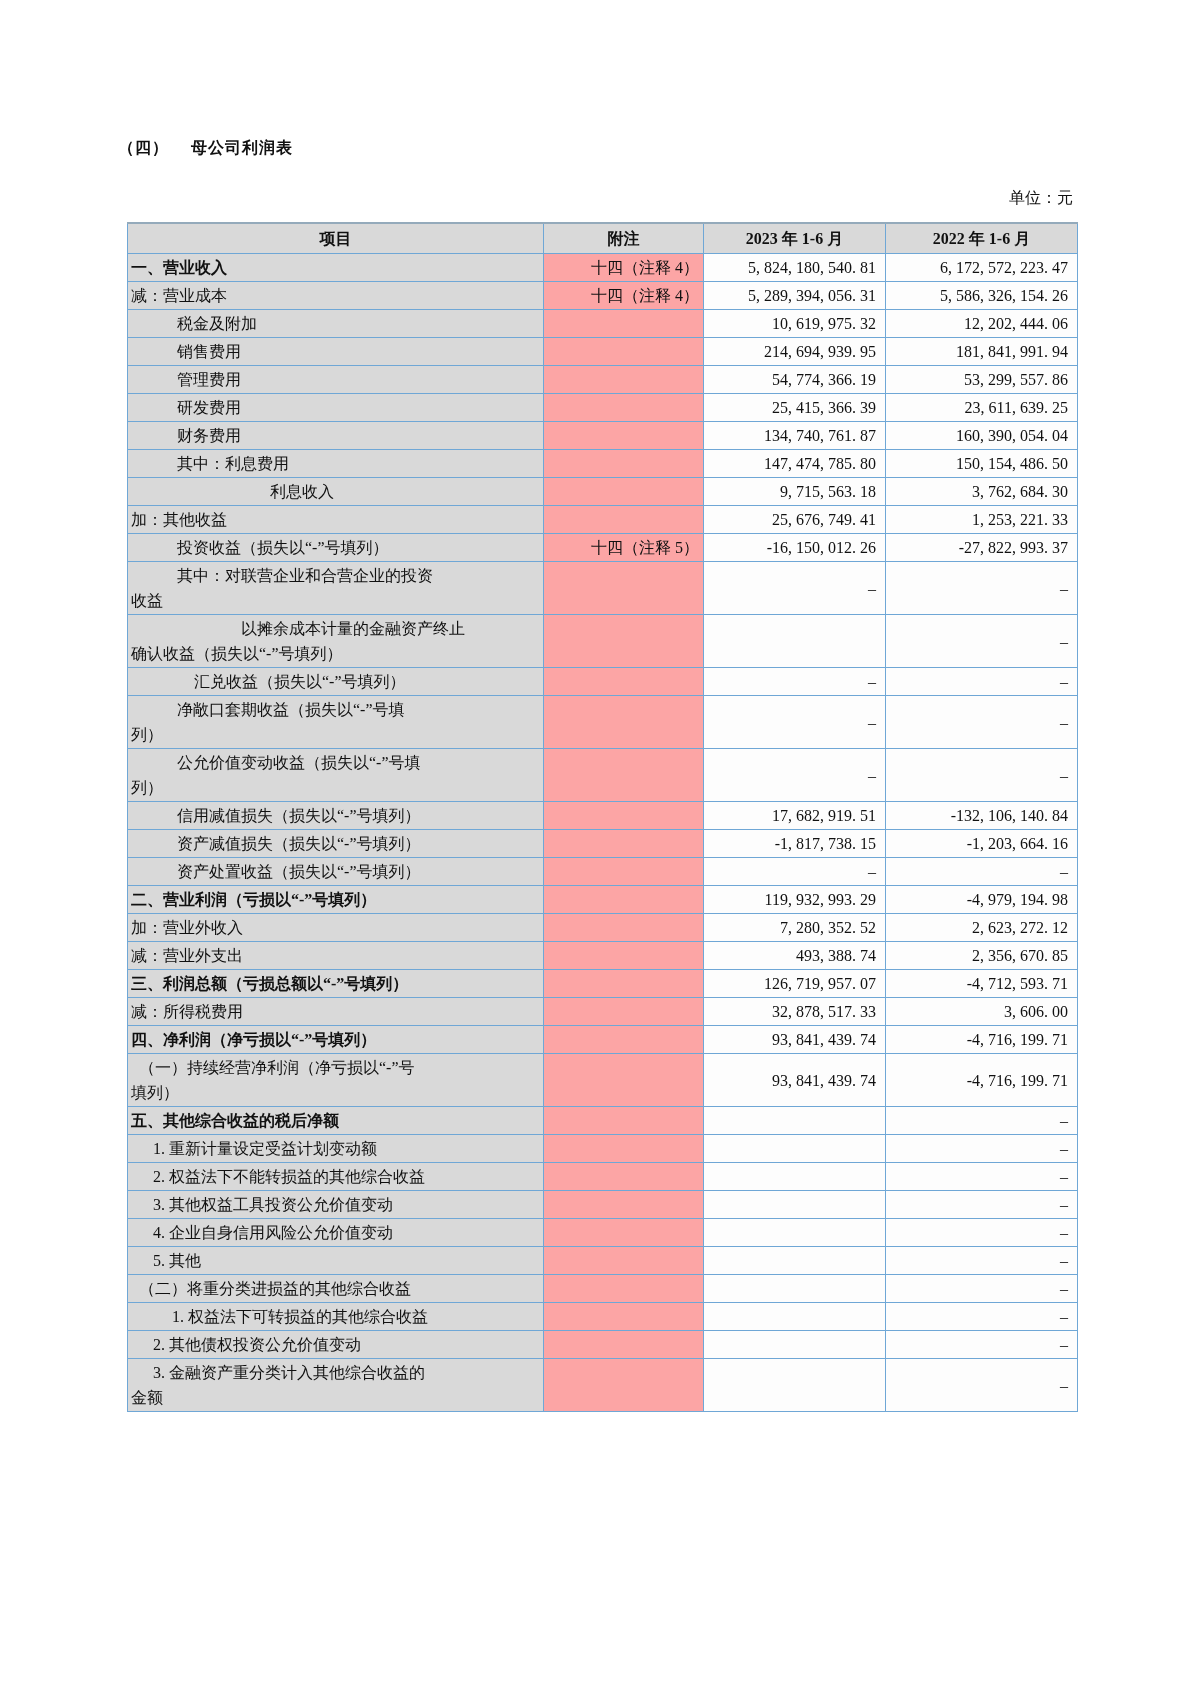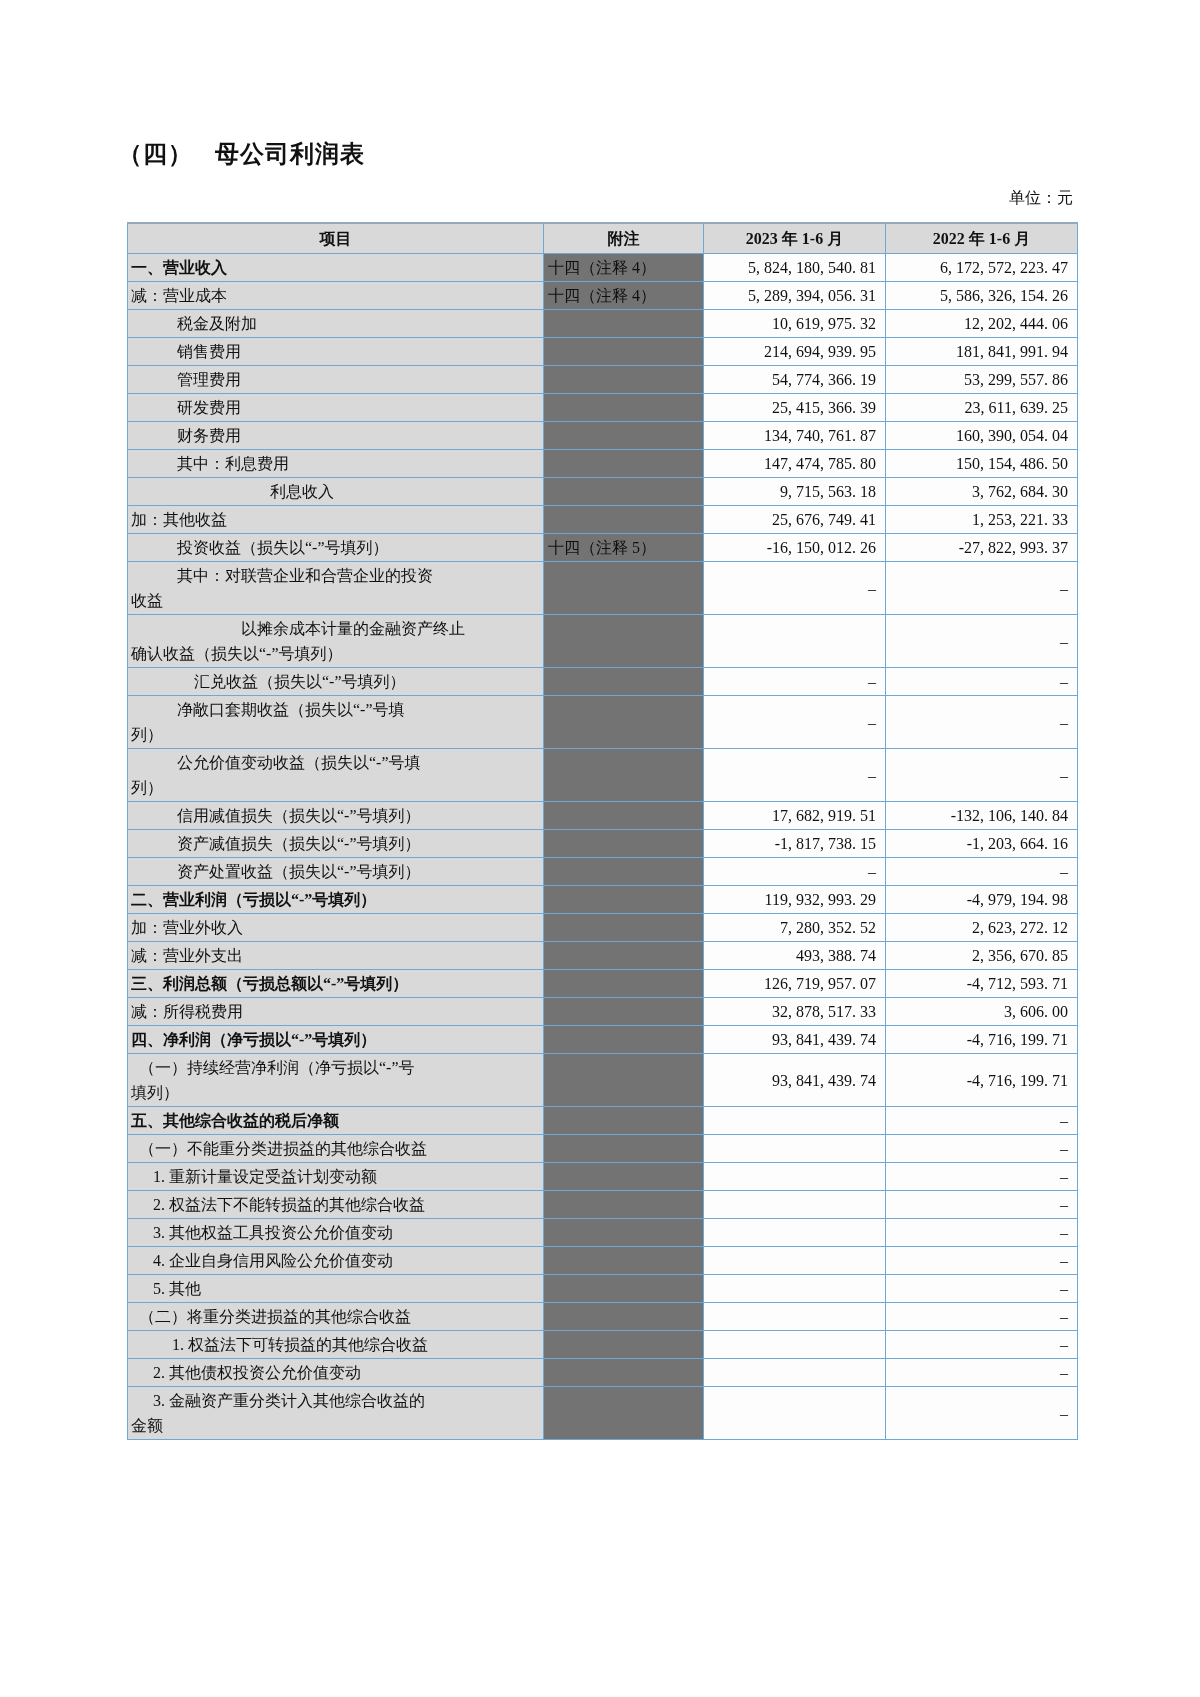--- a/index.html
+++ b/index.html
@@ -8,21 +8,21 @@
     height: 1697px;
     background: #ffffff;
     position: relative;
     font-family: "Liberation Serif", "DejaVu Serif", serif;
     color: #111111;
   }
   .doc-title {
     position: absolute;
     left: 118px;
     top: 138px;
-    font-size: 24px;
+    font-size: 16px;
     font-weight: bold;
     letter-spacing: 1px;
     white-space: nowrap;
   }
   .doc-title .title-text { margin-left: 22px; }
   .unit-line {
     position: absolute;
     left: 127px;
     top: 188px;
     width: 950px;
@@ -57,21 +57,21 @@
     font-weight: bold;
     text-align: center;
     padding: 2px 4px;
   }
   td.c-item {
     background: #d9d9d9;
     text-align: left;
     white-space: pre-wrap;
     padding-left: 3px;
   }
-  td.c-note { text-align: left; background: #737373; }
+  td.c-note { text-align: right; background: #fca5a5; }
   td.c-num  { text-align: right; background: #fdfdfd; padding-right: 9px; white-space: nowrap; }
   tr.bold td.c-item { font-weight: bold; }
 </style>
 </head>
 <body>
 
 <div class="doc-title">
   <span>（四）</span><span class="title-text">母公司利润表</span>
 </div>
 
@@ -254,26 +254,20 @@
         <td class="c-num">93, 841, 439. 74</td>
         <td class="c-num">-4, 716, 199. 71</td>
       </tr>
       <tr class="bold">
         <td class="c-item" style="text-indent: 0px;">五、其他综合收益的税后净额</td>
         <td class="c-note"></td>
         <td class="c-num"></td>
         <td class="c-num">–</td>
       </tr>
       <tr>
-        <td class="c-item" style="text-indent: 8px;">（一）不能重分类进损益的其他综合收益</td>
-        <td class="c-note"></td>
-        <td class="c-num"></td>
-        <td class="c-num">–</td>
-      </tr>
-      <tr>
         <td class="c-item" style="text-indent: 22px;">1. 重新计量设定受益计划变动额</td>
         <td class="c-note"></td>
         <td class="c-num"></td>
         <td class="c-num">–</td>
       </tr>
       <tr>
         <td class="c-item" style="text-indent: 22px;">2. 权益法下不能转损益的其他综合收益</td>
         <td class="c-note"></td>
         <td class="c-num"></td>
         <td class="c-num">–</td>

